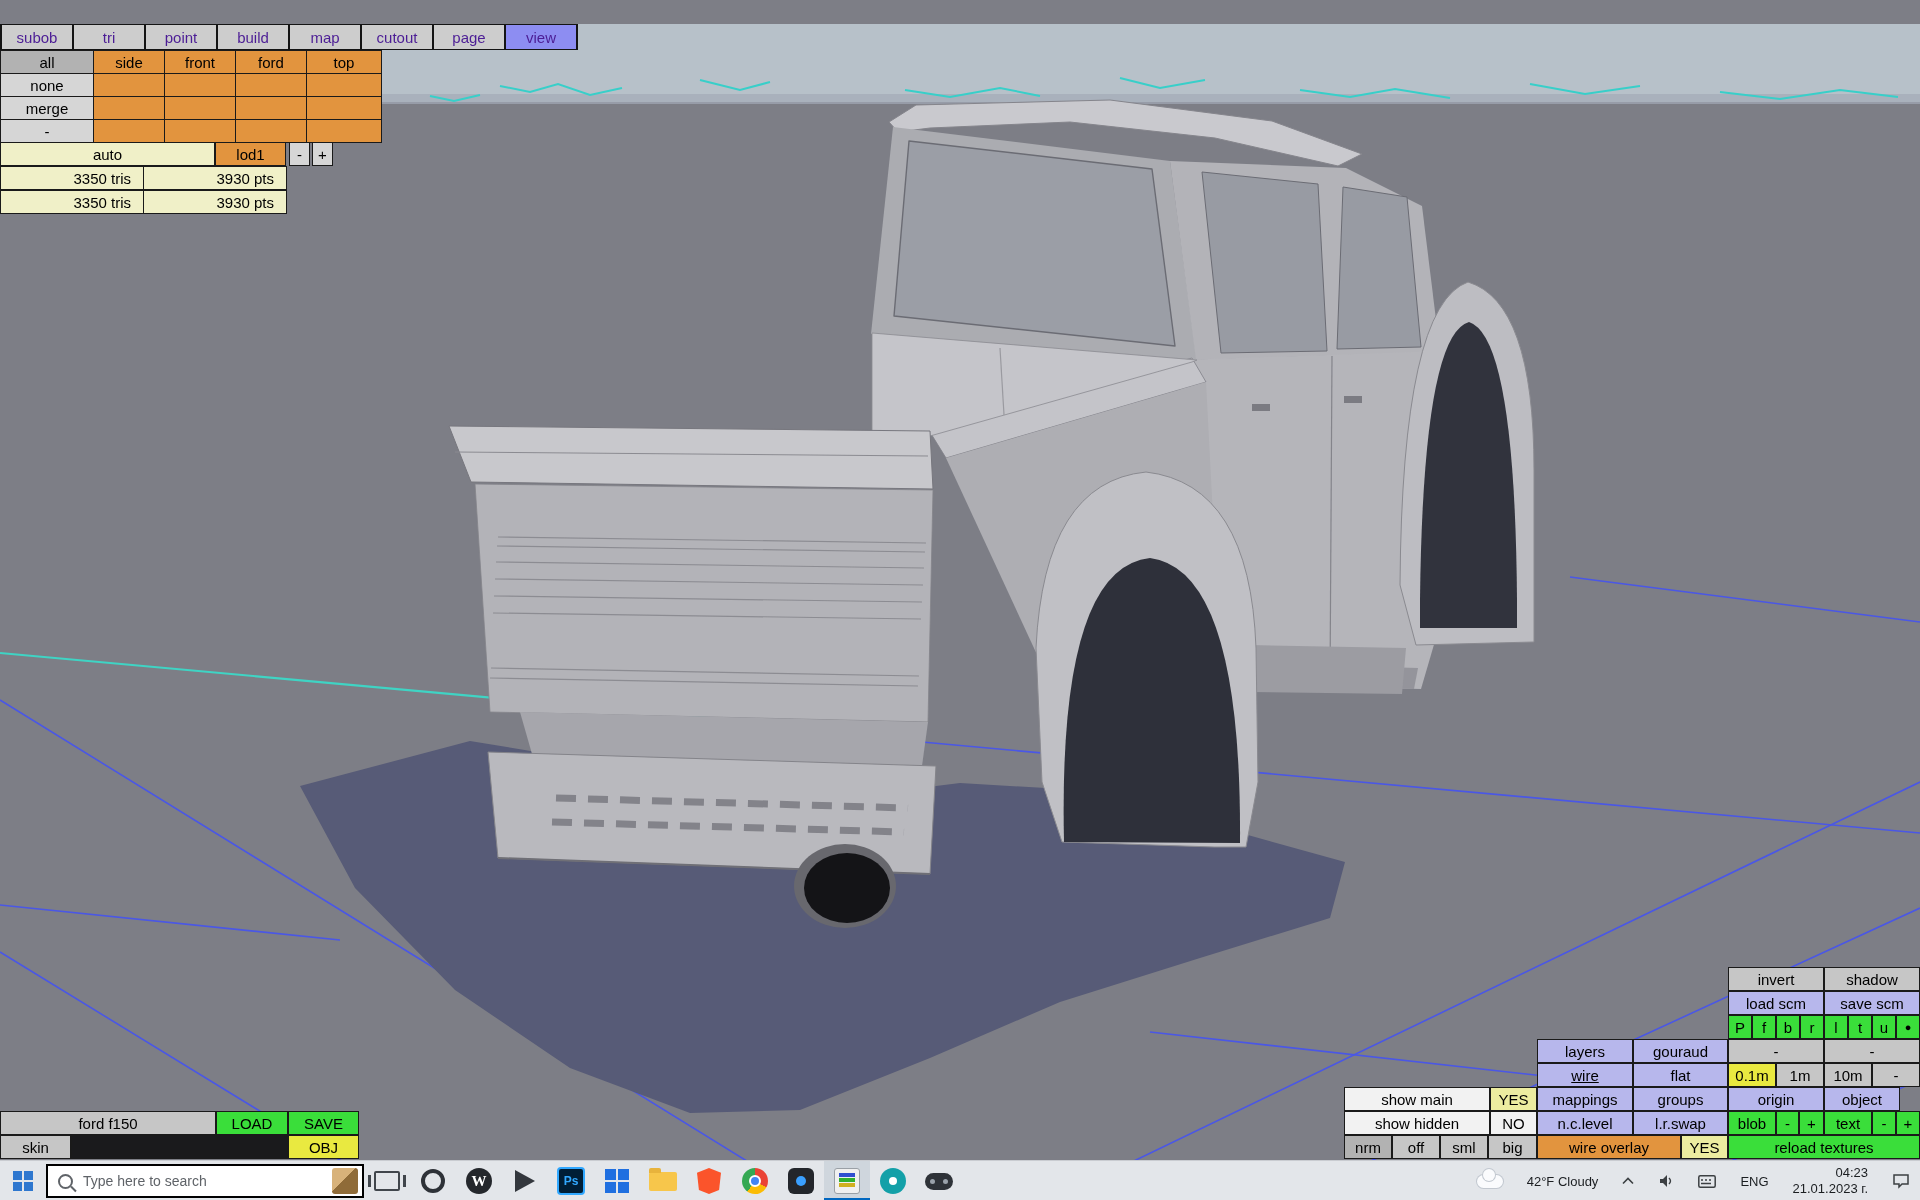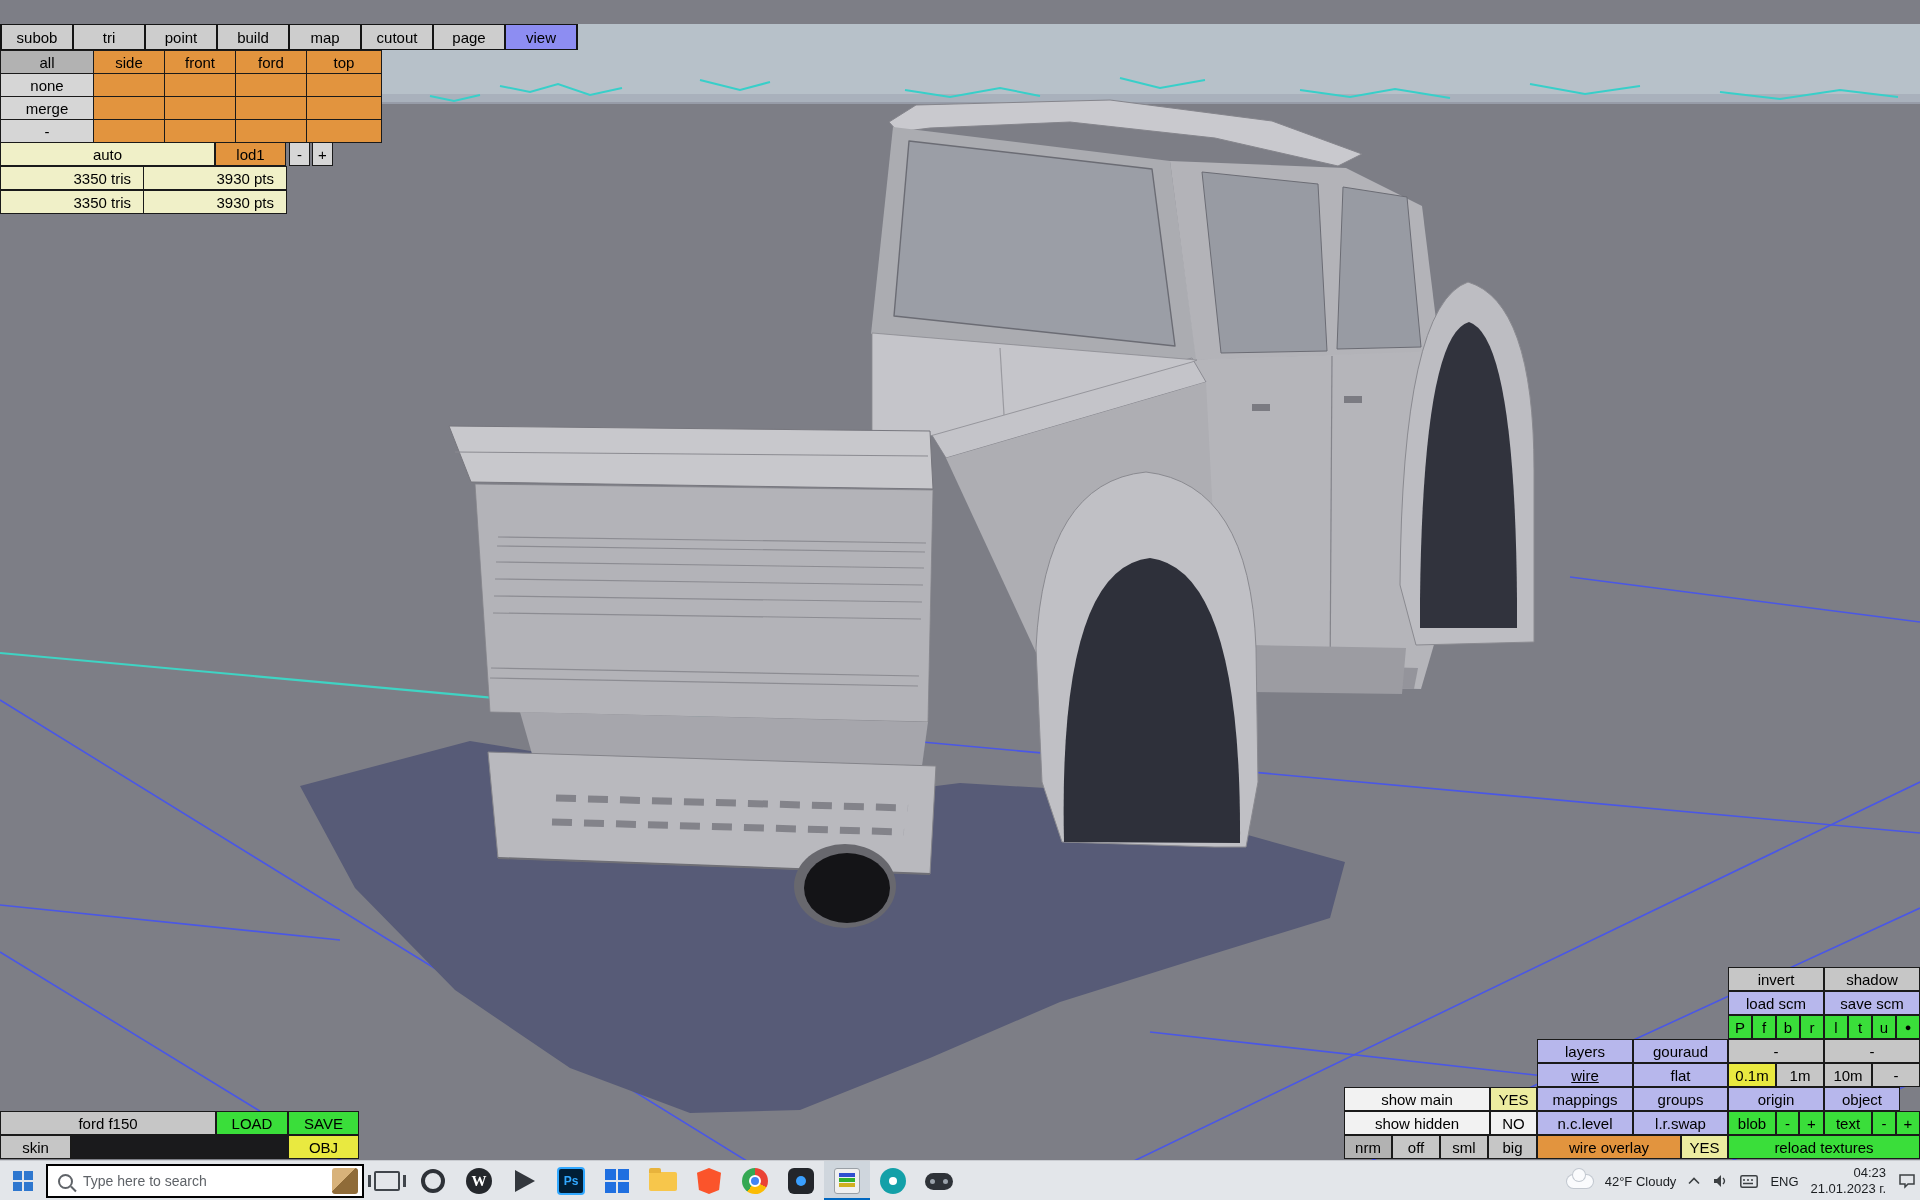--- a/index.html
+++ b/index.html
@@ -10,21 +10,21 @@
   .titlebar .title{color:#fff;font-size:13px;}
   .wincontrols{margin-left:auto;display:flex;height:100%;}
   .wbtn{width:46px;height:100%;display:flex;align-items:center;justify-content:center;}
   .g-min{width:10px;height:2px;background:#e6e6e6;}
   .g-max{width:9px;height:9px;border:1.5px solid #e6e6e6;}
   .g-close{position:relative;width:12px;height:12px;}
   .g-close::before,.g-close::after{content:'';position:absolute;left:5px;top:0;width:2px;height:12px;background:#e6e6e6;}
   .g-close::before{transform:rotate(45deg);} .g-close::after{transform:rotate(-45deg);}
   
   .menubar{position:absolute;left:0;top:24px;z-index:25;background:#141414;padding:1px 2px;display:flex;gap:2px;}
-  .tab{width:70px;height:24px;background:#cdcdcd;color:#000000;font-size:15px;display:flex;align-items:center;justify-content:center;}
+  .tab{width:70px;height:24px;background:#cdcdcd;color:#4c1d95;font-size:15px;display:flex;align-items:center;justify-content:center;}
   .tab.active{background:#8d8df2;}
   
   .cell{position:absolute;box-sizing:border-box;border:1px solid #1a1a1a;font-size:15px;color:#000;display:flex;align-items:center;justify-content:center;height:24px;}
   .c-grey{background:#c6c6c6;} .c-dgrey{background:#b2b2b2;} .c-lgrey{background:#d6d6d6;}
   .c-orange{background:#e2943e;} .c-lav{background:#b7b7ec;} .c-green{background:#3ade3a;}
   .c-yellow{background:#e9e940;} .c-pale{background:#f0f0c8;} .c-white{background:#f2f2f2;}
   .c-paleyellow{background:#ececa0;} .c-dark{background:#1a1a1c;}
   .r-align{justify-content:flex-end;padding-right:12px;}
   
   .left-panel{position:absolute;left:0;top:50px;z-index:25;}
@@ -64,21 +64,21 @@
   .i-darkblue::after{content:'';position:absolute;inset:8px;background:#3aa0ff;border-radius:50%;}
   .i-lfs{width:26px;height:26px;background:#f0f0f0;border:1px solid #9aa0a6;border-radius:3px;padding-top:3px;box-sizing:border-box;}
   .i-lfs i{display:block;width:16px;height:4px;margin:1px auto;}
   .i-teal{width:26px;height:26px;border-radius:50%;background:#13a0a8;position:relative;}
   .i-teal::after{content:'';position:absolute;inset:9px;background:#fff;border-radius:50%;}
   .i-pad{width:28px;height:17px;border-radius:9px;background:#2e3238;position:relative;}
   .i-pad::before,.i-pad::after{content:'';position:absolute;top:6px;width:5px;height:5px;border-radius:50%;background:#9aa2ab;}
   .i-pad::before{left:5px;} .i-pad::after{right:5px;}
   .i-cloud{width:26px;height:13px;background:#fafbfd;border-radius:8px;position:relative;box-shadow:0 0 0 1px #c2c8d0;}
   .i-cloud::before{content:'';position:absolute;left:6px;top:-6px;width:12px;height:12px;border-radius:50%;background:#fafbfd;box-shadow:0 0 0 1px #c2c8d0;}
-  .tray{margin-left:auto;display:flex;align-items:center;gap:12px;padding-right:4px;color:#1b1e21;font-size:13px;}
+  .tray{margin-left:auto;display:flex;align-items:center;gap:24px;padding-right:10px;color:#1b1e21;font-size:13px;}
   .clock{display:flex;flex-direction:column;align-items:flex-end;line-height:1.2;font-size:13px;}
 </style>
 </head>
 <body>
 
 <div class="screen">
 
   <svg class="viewport" width="1920" height="1160" viewBox="0 0 1920 1160" style="position:absolute;left:0;top:0;z-index:1;">
     <rect x="0" y="24" width="1920" height="1136" fill="#7d7e86"></rect>
     <rect x="0" y="24" width="1920" height="78" fill="#b7c1c9"></rect>

